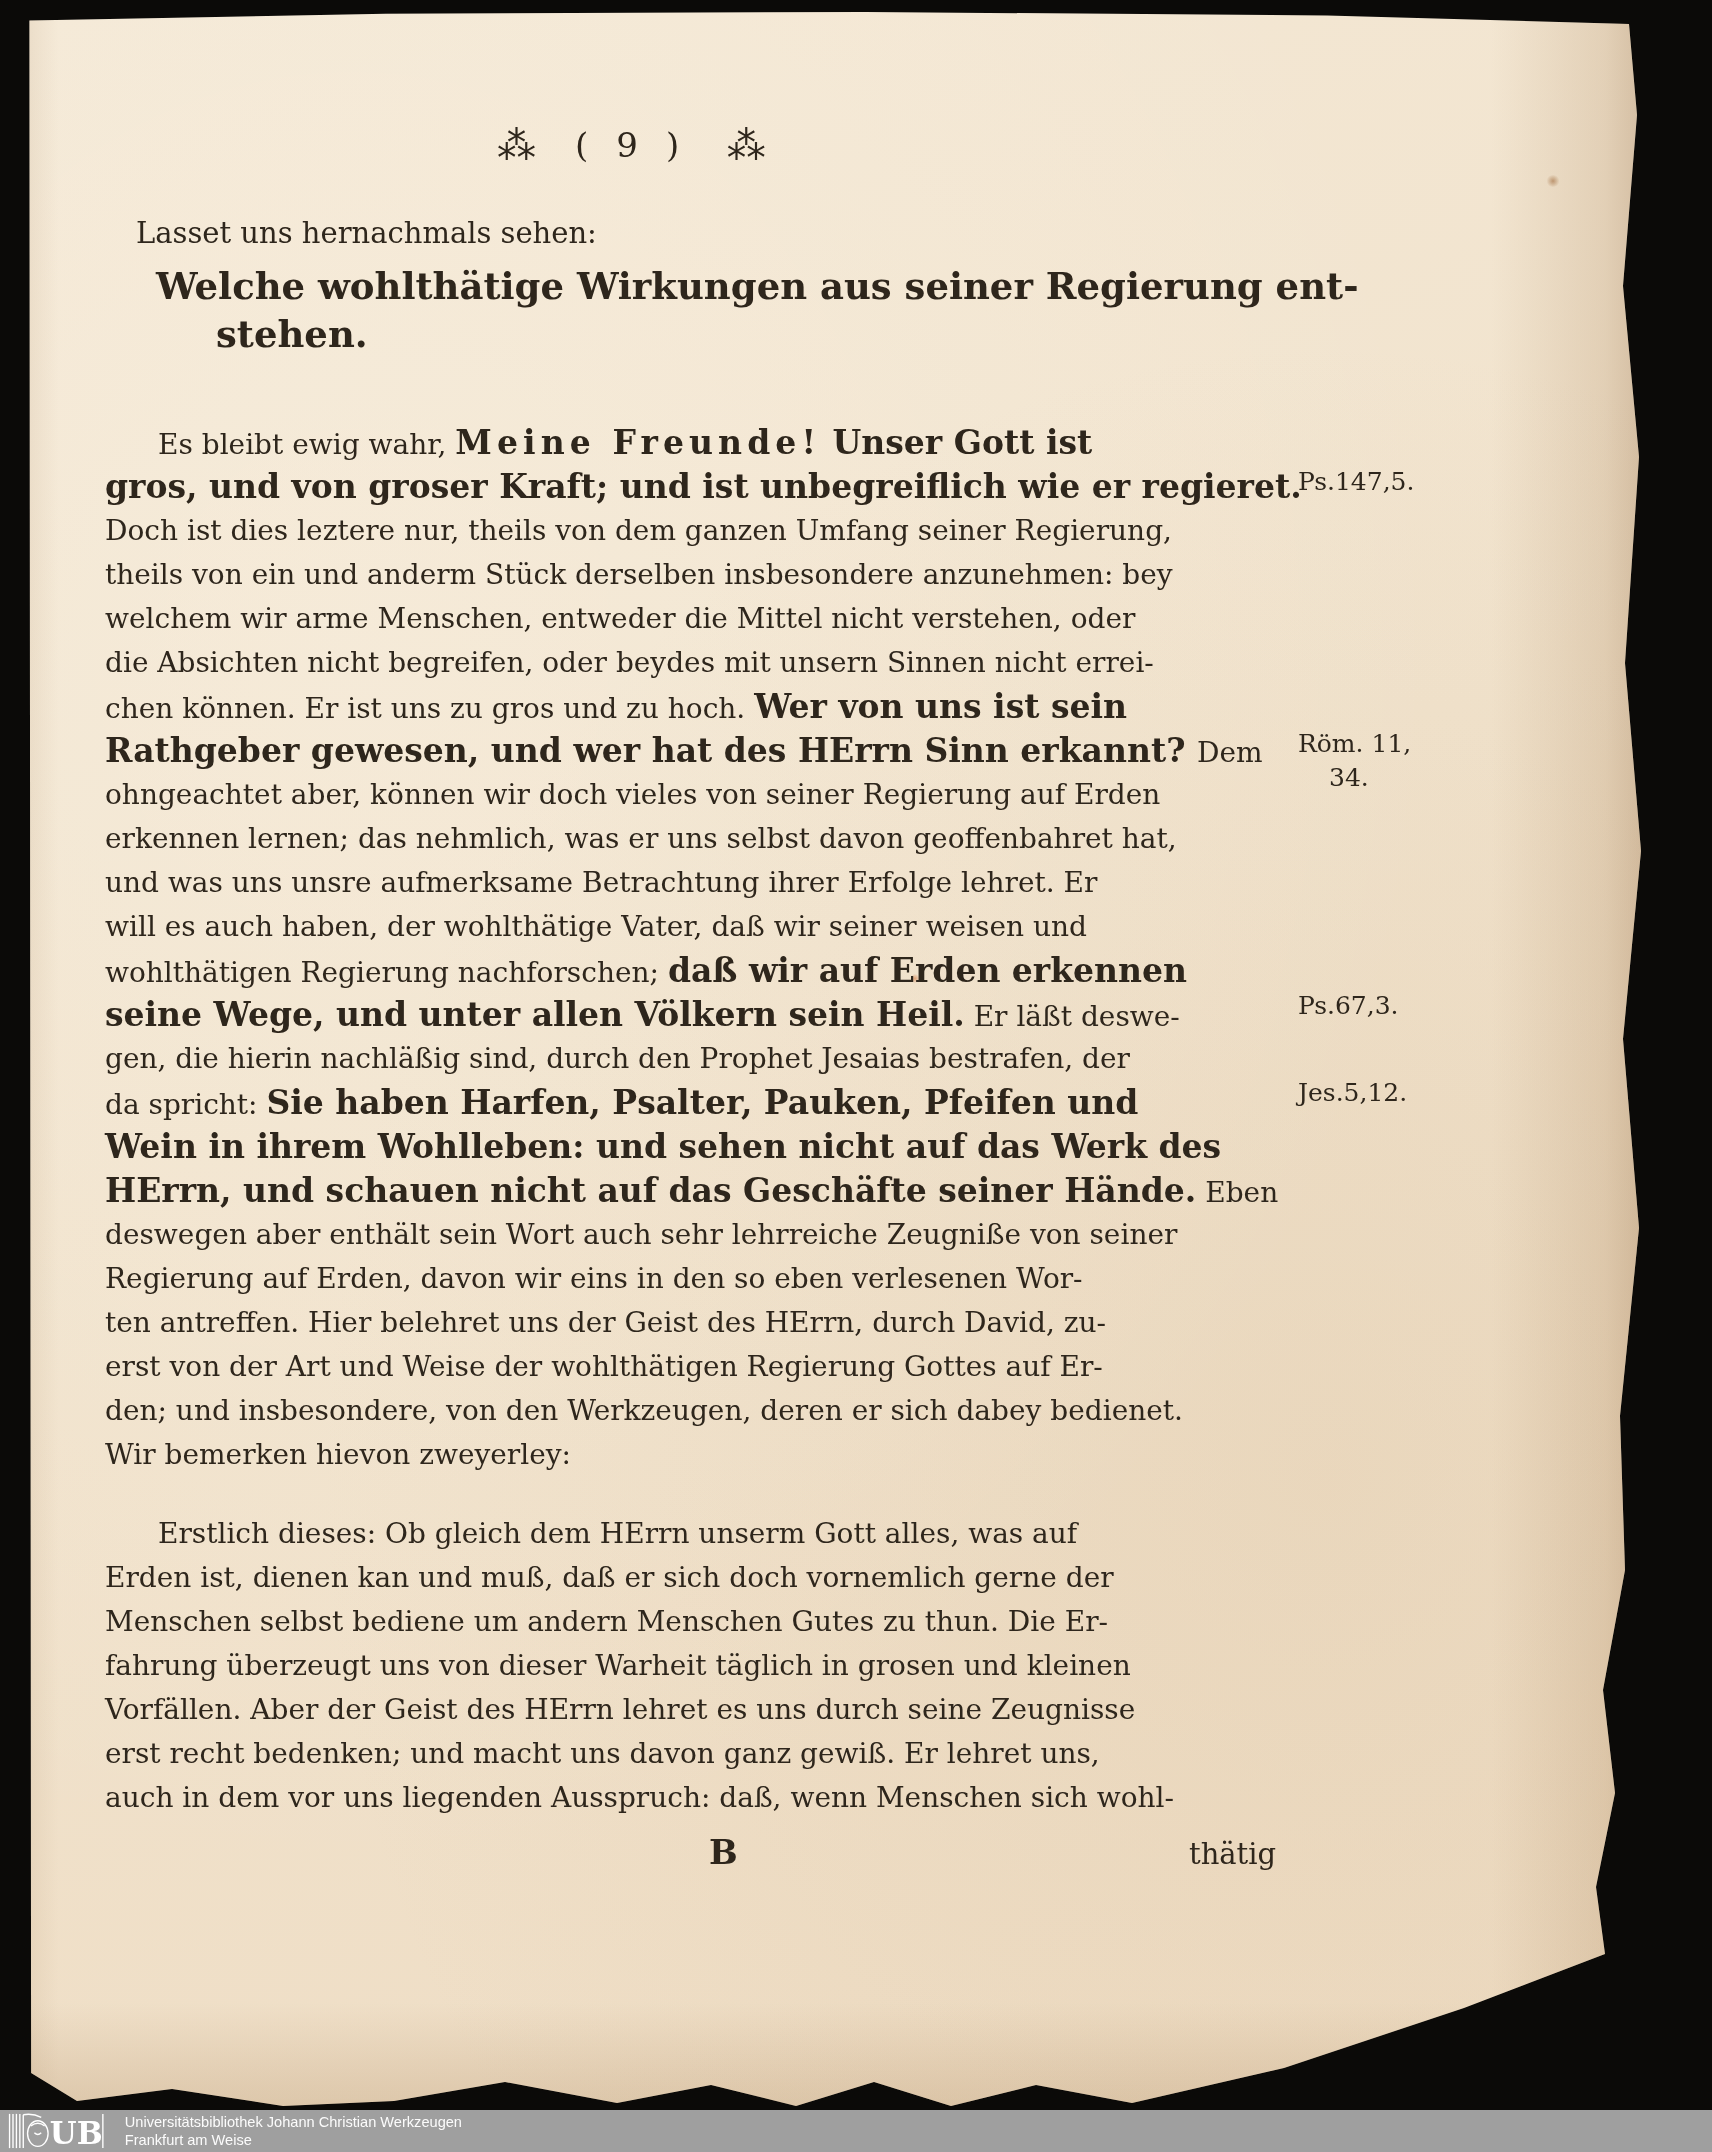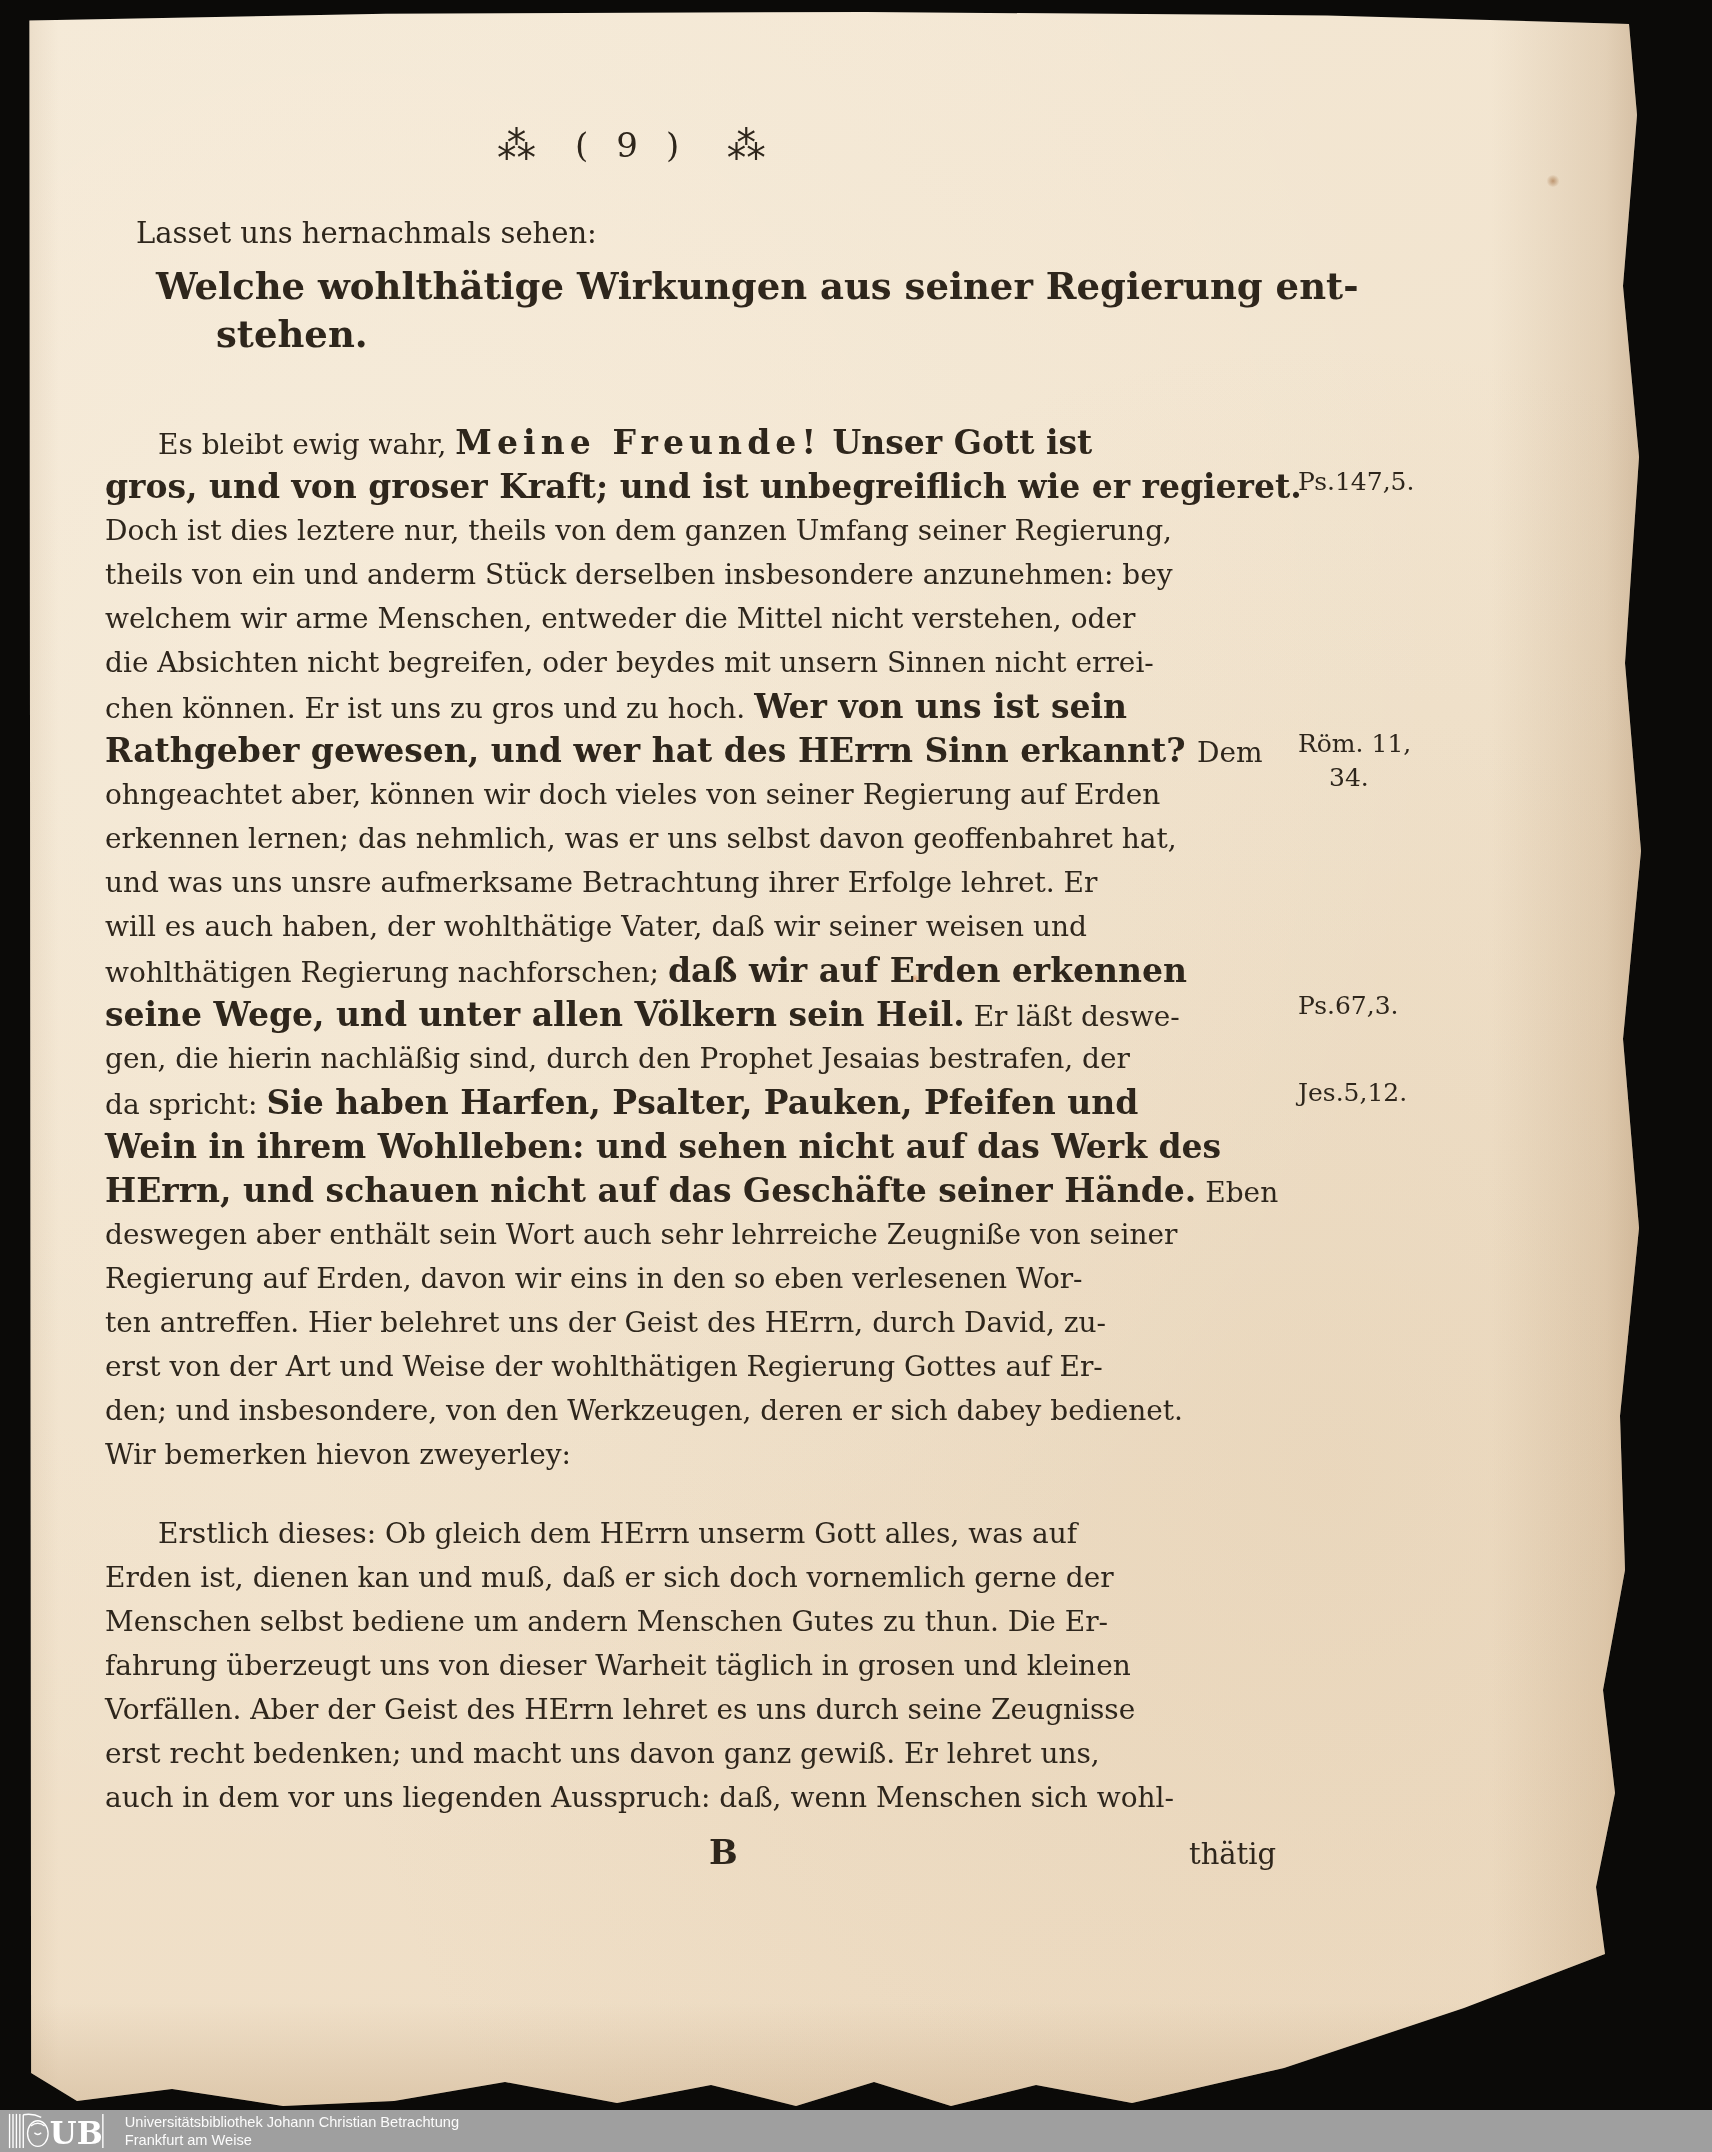--- a/index.html
+++ b/index.html
@@ -139,19 +139,19 @@
         <line x1="19" y1="3" x2="19" y2="42"></line>
         <path d="M19 3 Q30 1 40 6"></path>
         <ellipse cx="36" cy="25" rx="12" ry="15"></ellipse>
         <path d="M28 16 Q36 10 44 16"></path>
         <path d="M32 24 Q36 28 40 24"></path>
         <line x1="112" y1="2" x2="112" y2="42"></line>
       </g>
       <text x="50" y="37" font-family="DejaVu Serif, serif" font-weight="bold" font-size="36" fill="#ffffff">UB</text>
     </svg>
     <div class="libtext">
-      <div>Universitätsbibliothek Johann Christian Betrachtung</div>
+      <div>Universitätsbibliothek Johann Christian Werkzeugen</div>
       <div>Frankfurt am Weise</div>
     </div>
   </div>
 
 </div>
 
 
 </body></html>

